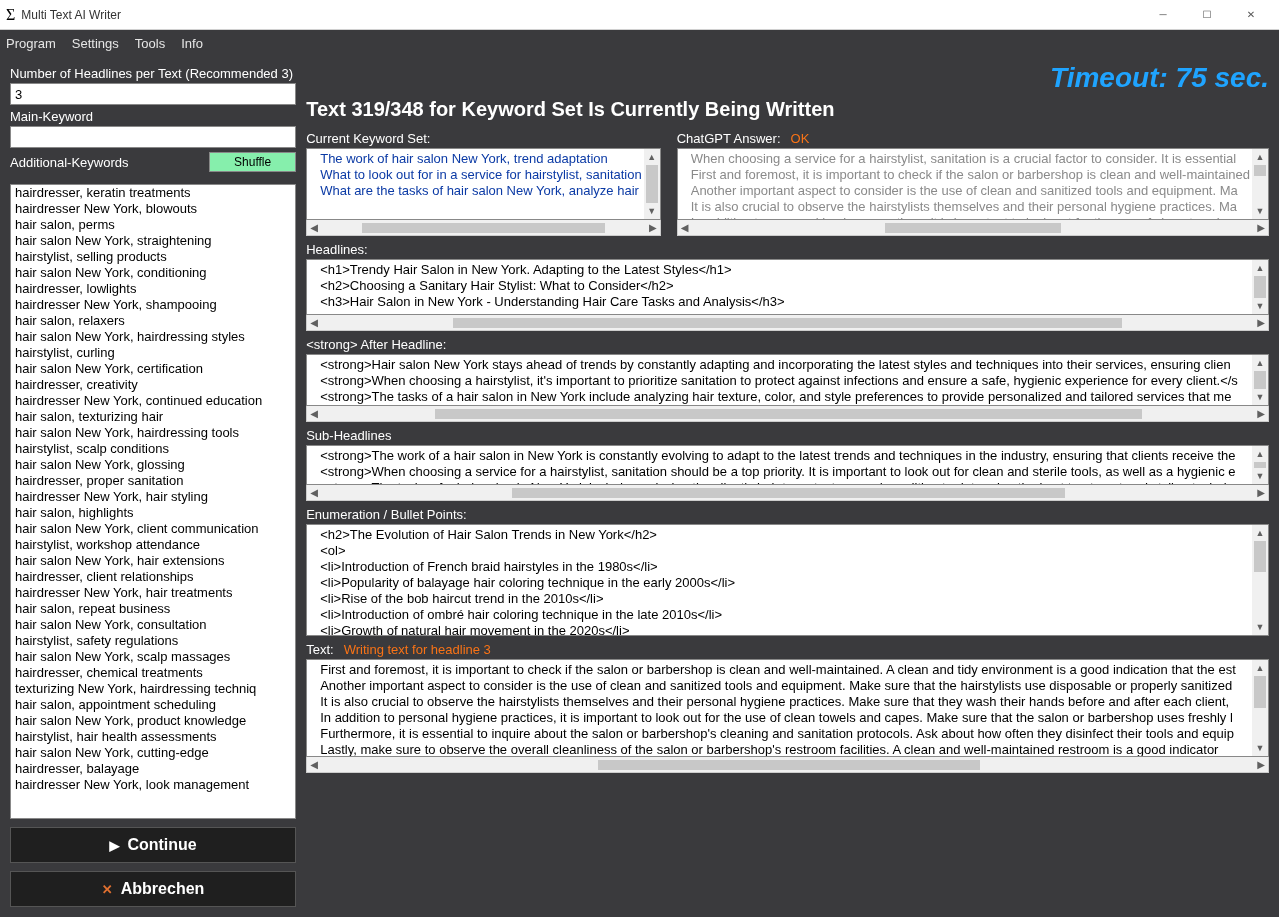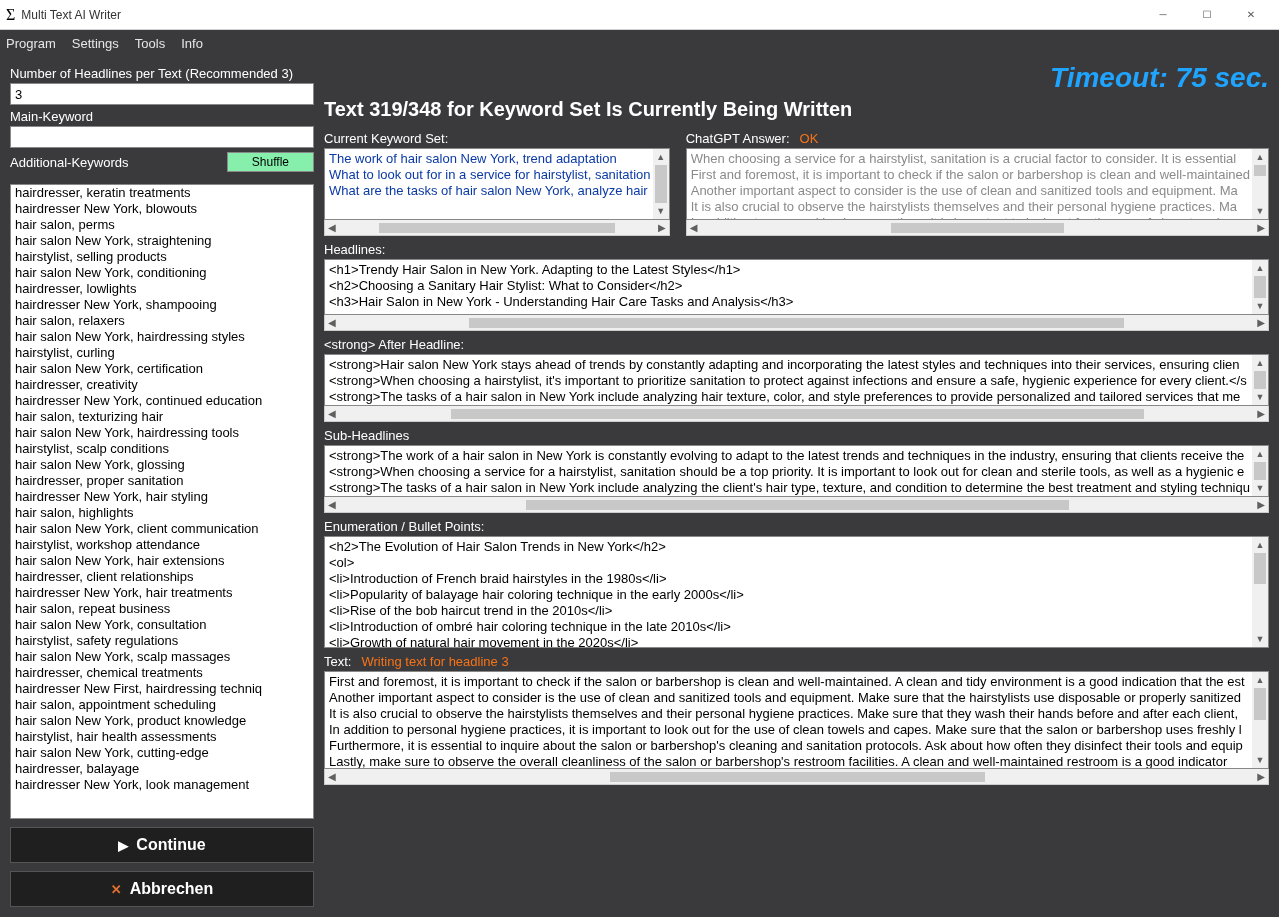--- a/index.html
+++ b/index.html
@@ -35,21 +35,21 @@
   .bigbtn.cancel .ic { color:#e07030; }
   
   .topline { display:flex; align-items:flex-start;text-align:center; }
   .timeout { margin-left:auto; color:#1fa4ff; font-size:28px; font-weight:700; font-style:italic; }
   
   .heading-main { font-size:20px; font-weight:700; color:#fff; margin-top:4px; margin-bottom:4px;}
   
   .pair { display:flex; gap:16px; }
   .col50 { flex:1; display:flex; flex-direction:column; }
   
-  .whitebox { background:#fff; color:#000; border:1px solid #888; font-size:13px; padding:2px 4px;
+  .whitebox { background:#fff; color:#000; border:1px solid #888; font-size:13px; padding:2px 13px;
      overflow:hidden; position:relative; }
   .whitebox.graytext { color:#8a8a8a; }
   .blue-line { color:#0b3aa5; line-height:16px; white-space:nowrap;}
   .bline { line-height:16px; white-space:nowrap; overflow:hidden;}
   
   .scroll-strip { height:16px; background:#f0f0f0; border:1px solid #ccc; border-top:none;
      display:flex; align-items:center; justify-content:space-between; padding:0 3px;
      color:#606060; font-size:10px;}
   .scroll-strip .thumb { height:10px; background:#c8c8c8;}
   
@@ -124,21 +124,21 @@
         <div class="kw">hair salon New York, client communication</div>
         <div class="kw">hairstylist, workshop attendance</div>
         <div class="kw">hair salon New York, hair extensions</div>
         <div class="kw">hairdresser, client relationships</div>
         <div class="kw">hairdresser New York, hair treatments</div>
         <div class="kw">hair salon, repeat business</div>
         <div class="kw">hair salon New York, consultation</div>
         <div class="kw">hairstylist, safety regulations</div>
         <div class="kw">hair salon New York, scalp massages</div>
         <div class="kw">hairdresser, chemical treatments</div>
-        <div class="kw">hairdresser New First, hairdressing techniq</div>
+        <div class="kw">texturizing New York, hairdressing techniq</div>
         <div class="kw">hair salon, appointment scheduling</div>
         <div class="kw">hair salon New York, product knowledge</div>
         <div class="kw">hairstylist, hair health assessments</div>
         <div class="kw">hair salon New York, cutting-edge</div>
         <div class="kw">hairdresser, balayage</div>
         <div class="kw">hairdresser New York, look management</div>
       </div>
 
     <div class="bigbtn">
       <span class="ic">▶</span>
@@ -237,21 +237,21 @@
           <div class="arr">▼</div>
         </div>
     </div>
     <div class="scroll-strip">
         <span>◀</span>
         <div class="thumb" style="width:74%;margin-left:2px;"></div>
         <span>▶</span>
       </div>
 
     <div class="section-label">Sub-Headlines</div>
-    <div class="whitebox box-with-v" style="height:52px;" id="sub-box">
+    <div class="whitebox box-with-v" style="height:40px;" id="sub-box">
       <div class="bline">&lt;strong&gt;The work of a hair salon in New York is constantly evolving to adapt to the latest trends and techniques in the industry, ensuring that clients receive the</div>
         <div class="bline">&lt;strong&gt;When choosing a service for a hairstylist, sanitation should be a top priority. It is important to look out for clean and sterile tools, as well as a hygienic e</div>
         <div class="bline">&lt;strong&gt;The tasks of a hair salon in New York include analyzing the client's hair type, texture, and condition to determine the best treatment and styling techniqu</div>
         <div class="vscroll">
           <div class="arr">▲</div>
           <div class="track">
             <div class="th" style="top:0;height:100%;"></div>
           </div>
           <div class="arr">▼</div>
         </div>

